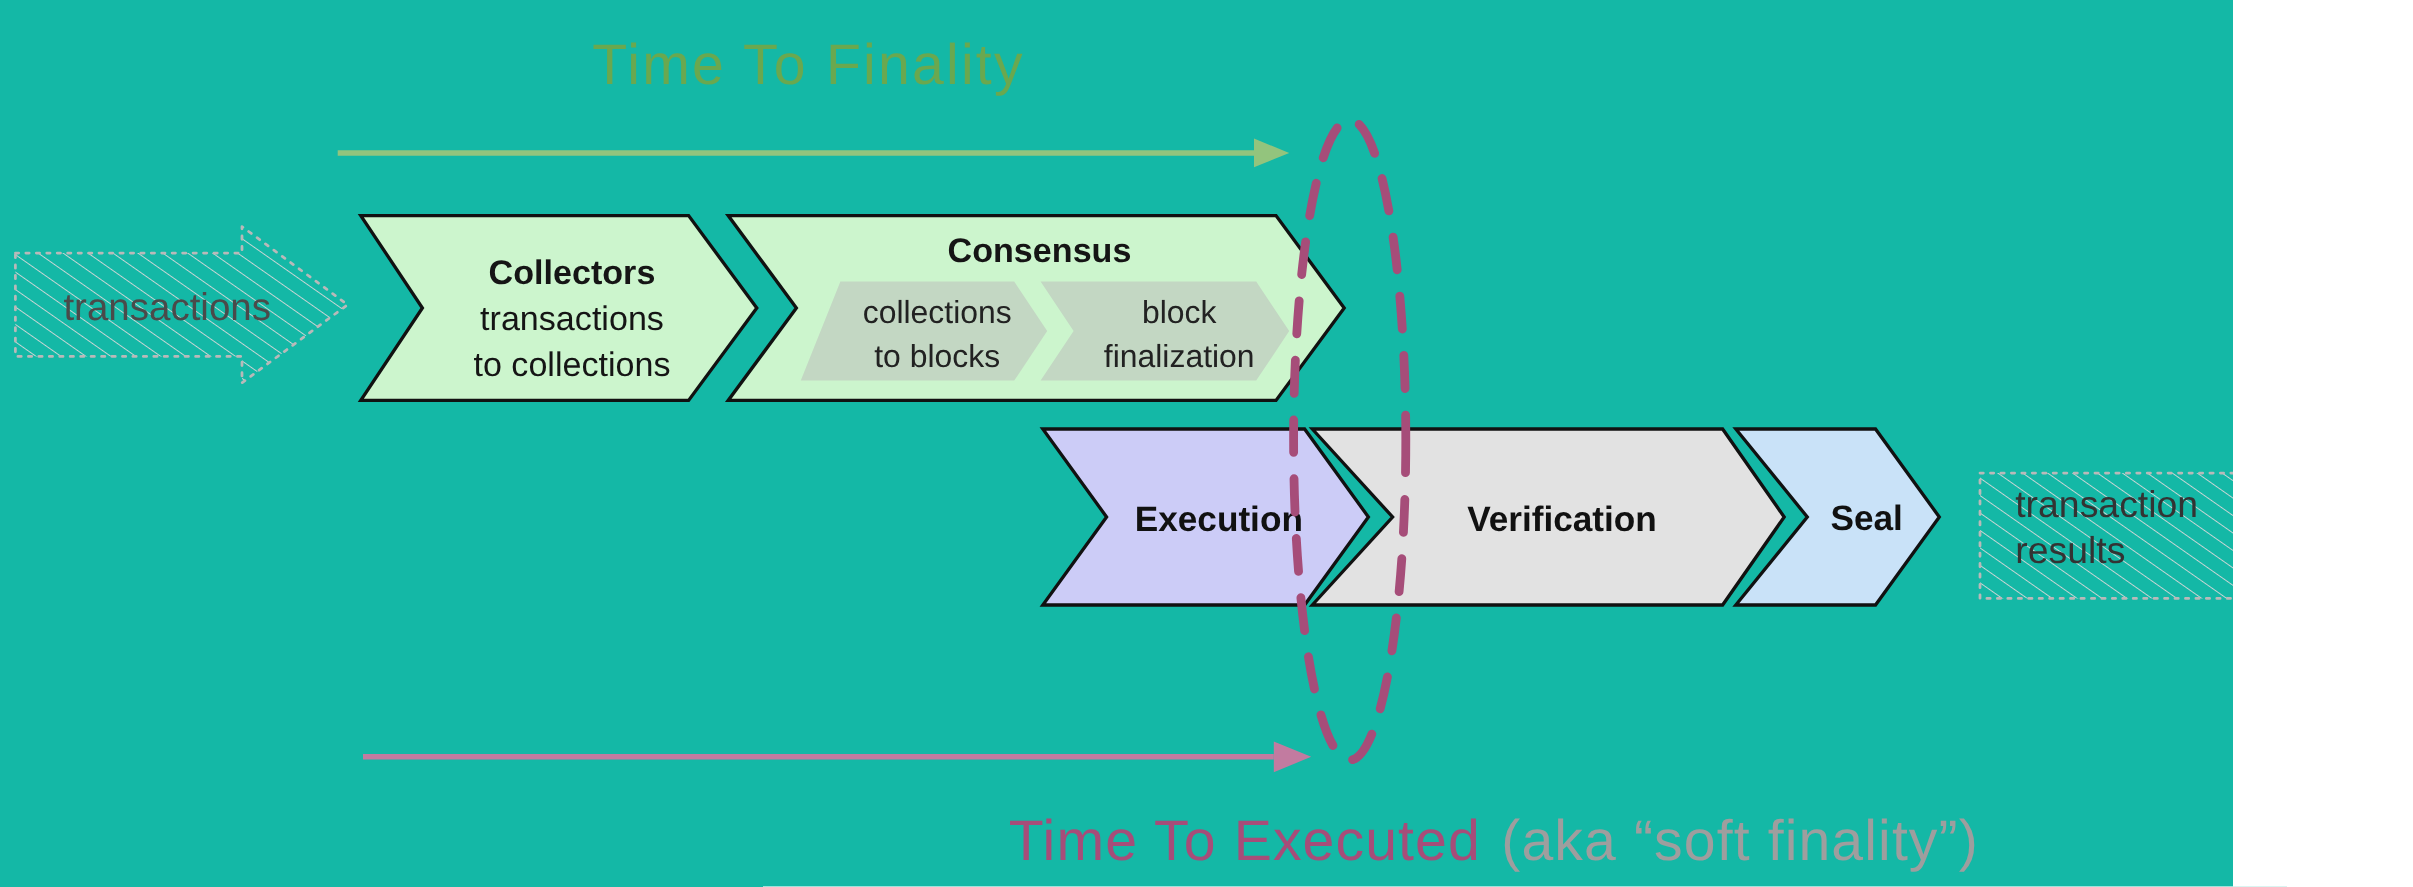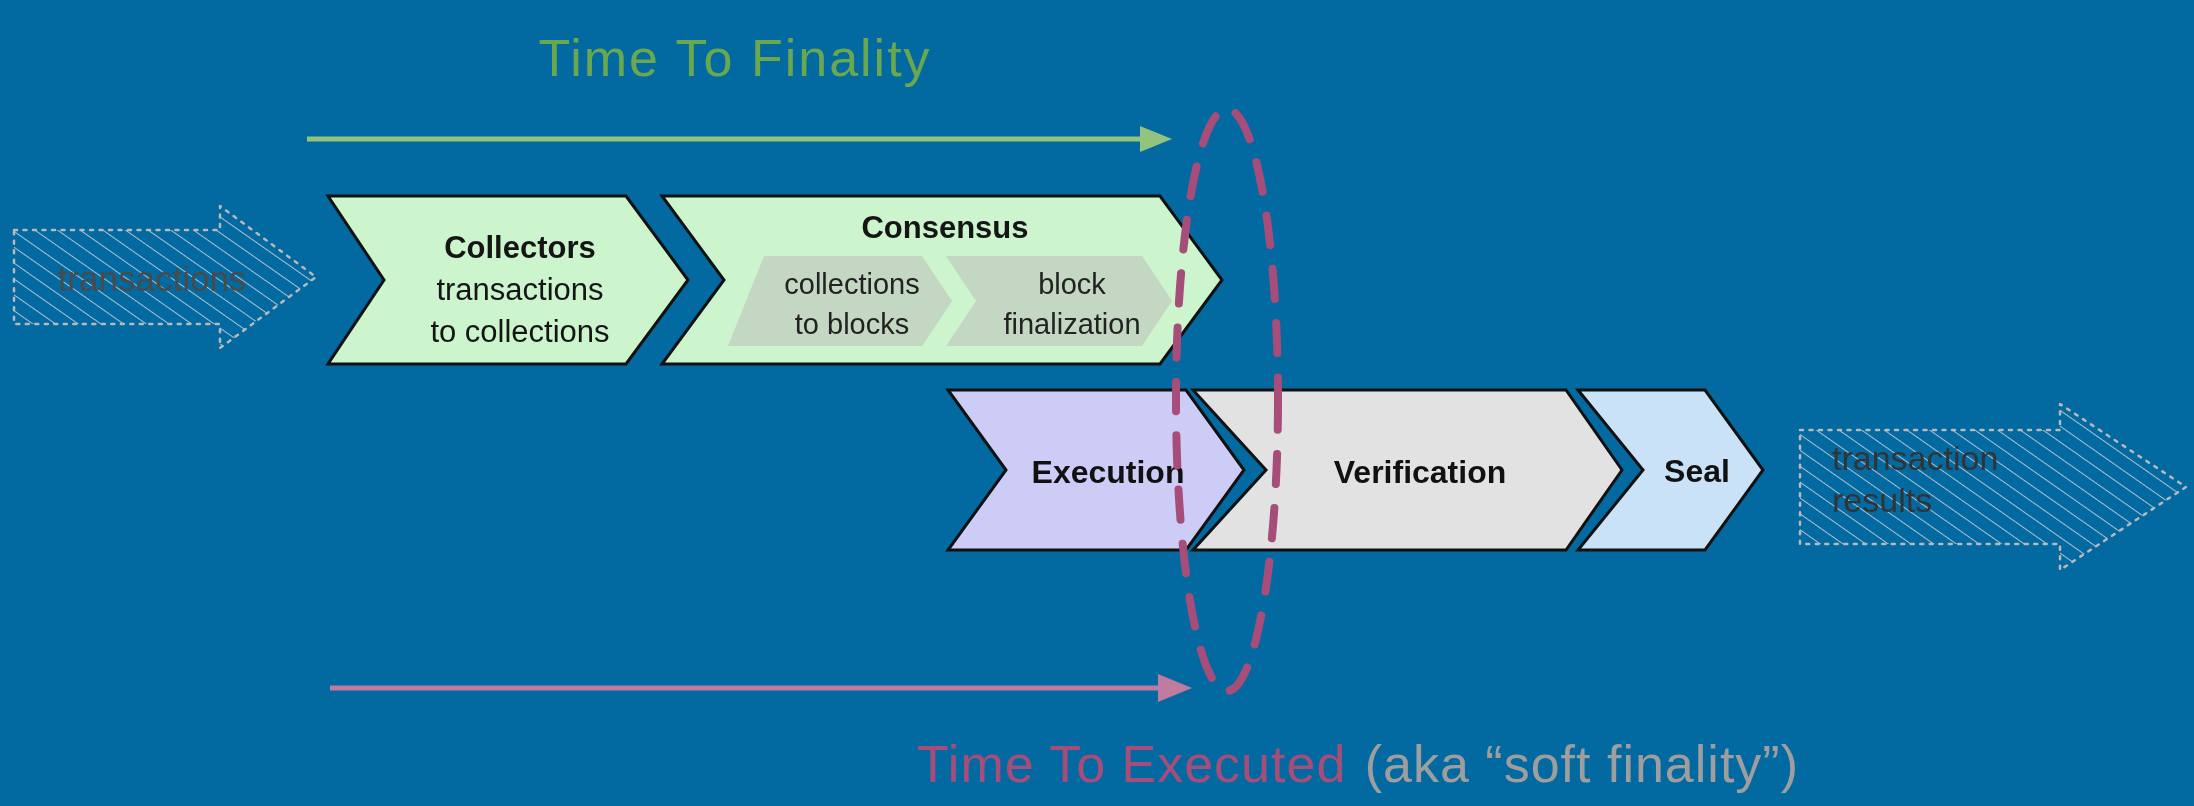--- a/index.html
+++ b/index.html
@@ -1,16 +1,16 @@
 <!DOCTYPE html>
 <html><head>
 <meta charset="utf-8">
 <style>
   html,body{margin:0;padding:0;background:#ffffff;}
-  .canvas{position:relative;width:2194px;height:806px;background:#0369a1;overflow:hidden;
+  .canvas{position:relative;width:2030px;height:806px;background:#14b8a6;overflow:hidden;
           font-family:"Liberation Sans",sans-serif;}
   svg{display:block;}
   
   .stage{stroke:#111111;stroke-width:3;stroke-linejoin:miter;}
   .fill-green{fill:#ccf5cd;}
   .fill-subgreen{fill:#c3d7c3;}
   .fill-purple{fill:#ccccf7;}
   .fill-gray{fill:#e2e2e2;}
   .fill-blue{fill:#c9e2f8;}
   

